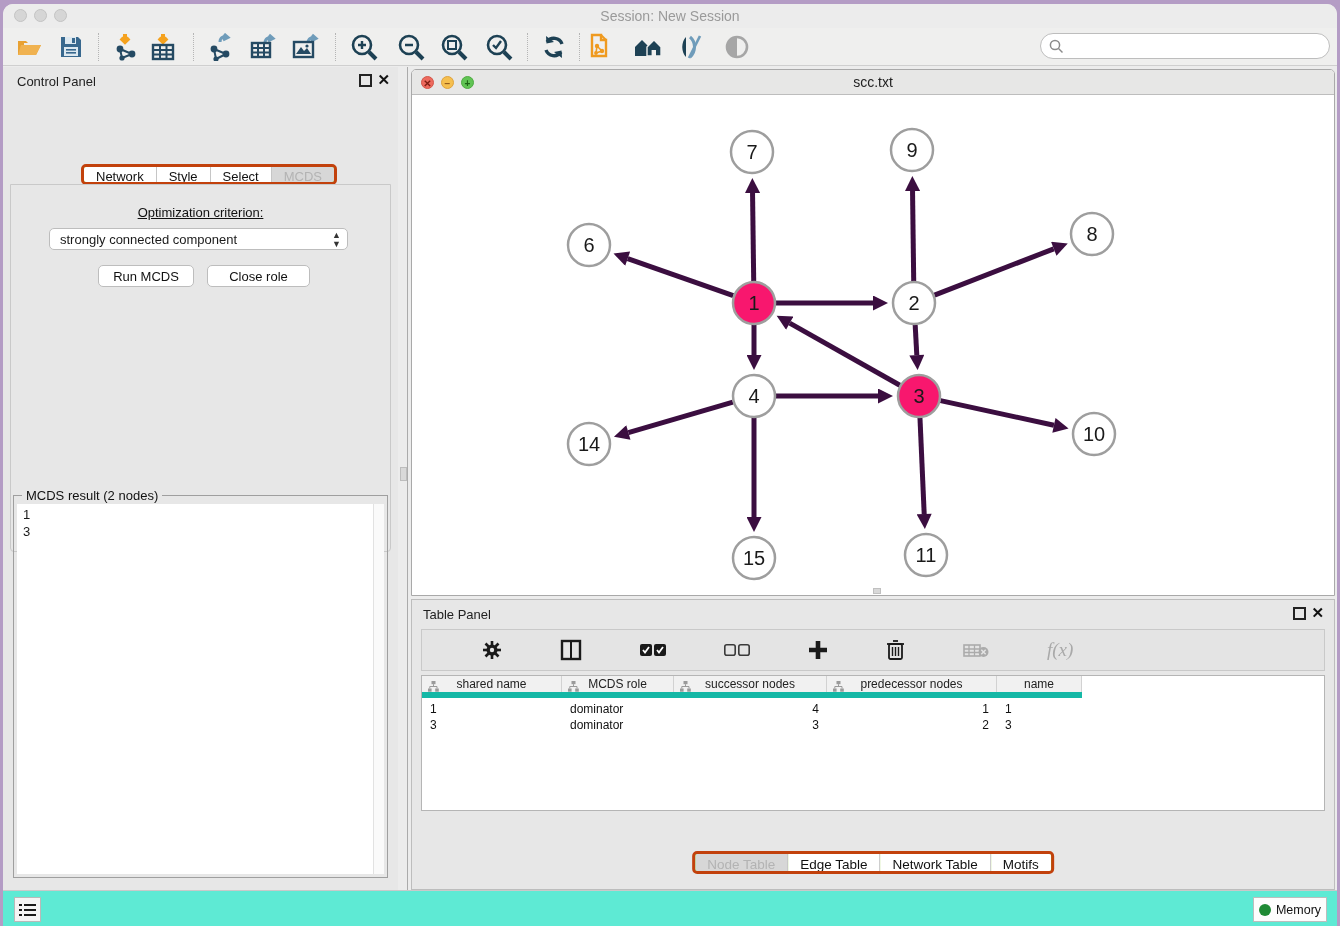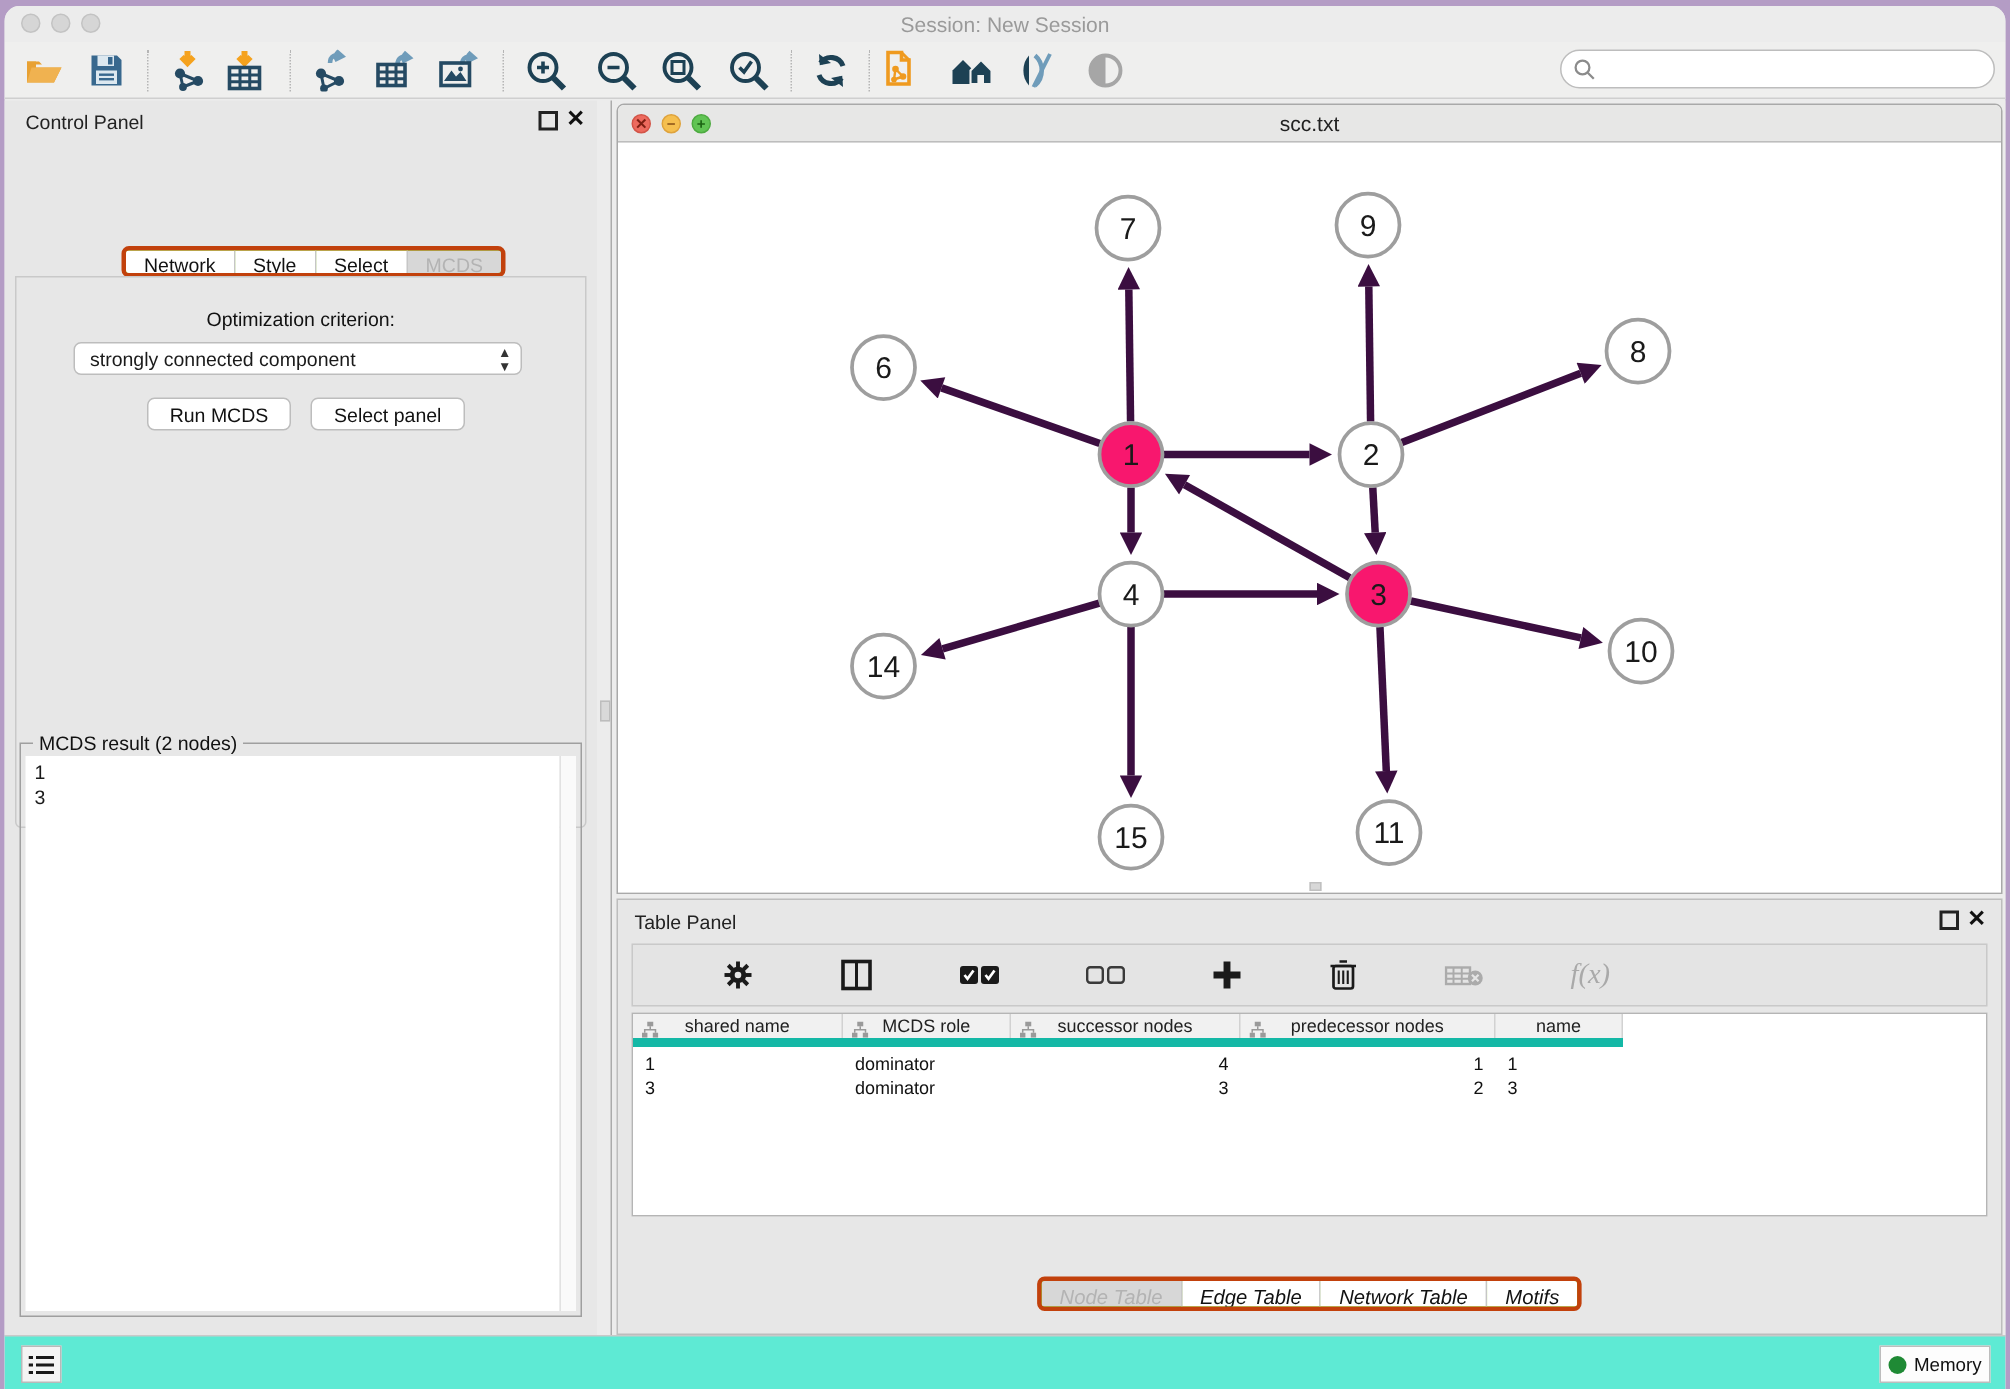--- a/index.html
+++ b/index.html
@@ -43,21 +43,21 @@
   .seg-tabs { position:absolute; display:flex; border:3px solid #c2410c; border-radius:5px;
               overflow:hidden; background:#84cc16; height:21px; }
   .seg-tab { padding:2px 12px 0 12px; font-size:13px; color:#111; background:#fff;
              border-right:1px solid #c6c6c6; white-space:nowrap; }
   .seg-tab:last-child { border-right:none; }
   .seg-tab.selected { background:#d7d7d7; color:#b3b3b3; }
   .cp-tabs { left:78px; top:97px; }
 
   .cp-inner { position:absolute; left:7px; top:117px; right:7px; height:368px;
               border:1px solid #c9c9c9; border-radius:0 0 4px 4px; background:#e7e7e7; }
-  .opt-label { position:absolute; left:0; right:0; top:20px; text-align:center; font-size:13px; color:#111; }
+  .opt-label { position:absolute; left:0; right:0; top:20px; text-align:center; font-size:13px; color:#111;text-decoration:underline; }
   .dropdown { position:absolute; left:38px; right:42px; top:43px; height:22px; background:#fff;
               border:1px solid #bdbdbd; border-radius:5px; display:flex; align-items:center; padding-left:10px; }
   .dd-arrows { position:absolute; right:6px; top:2px; font-size:9px; color:#333; line-height:9px; text-align:center; }
   .mac-btn { position:absolute; height:22px; background:#fff; border:1px solid #bdbdbd; border-radius:5px;
              font-size:13px; color:#111; display:flex; align-items:center; justify-content:center; cursor:default;
              font-family:"Liberation Sans", sans-serif; }
 
   .result-box { position:absolute; left:10px; right:10px; top:428px; bottom:12px;
                 border:1px solid #9f9f9f; }
   .result-legend { position:absolute; left:8px; top:-8px; background:#e7e7e7; padding:0 4px;
@@ -98,21 +98,21 @@
                 background:#f1f1f1; border-bottom:6px solid #14b8a6; }
   .dt-hcell { display:flex; align-items:center; justify-content:center; gap:5px;
               border-right:1px solid #d2d2d2; font-size:12px; color:#222; position:relative; }
   .dt-hcell .tree-ico { position:absolute; left:6px; top:5px; }
   .dt-row { position:absolute; left:0; height:17px; display:flex; font-size:12px; color:#111; }
   .dt-cell { padding:1px 8px 0 8px; }
   .al { text-align:left; } .ar { text-align:right; }
 
   .tp-tabs-strip { position:absolute; left:0; right:0; bottom:8px; height:40px; }
   .tp-tabs { left:50%; transform:translateX(-50%); top:10px; height:23px; }
-  .tp-tabs .seg-tab { padding-top:3px; font-size:13.5px;font-style:italic; }
+  .tp-tabs .seg-tab { padding-top:3px; font-size:13.5px; }
 
   
   .statusbar { position:absolute; left:0; bottom:0; right:0; height:36px; background:#5eead4;
                border-top:1px solid #c9c9c9; }
   .list-btn { position:absolute; left:11px; top:6px; width:27px; height:25px; background:#f4f4f4;
               border:1px solid #b9b9b9; display:flex; align-items:center; justify-content:center; }
   .memory-btn { position:absolute; right:10px; top:6px; width:74px; height:25px; background:#fdfdfd;
                 border:1px solid #bdbdbd; display:flex; align-items:center; justify-content:center; gap:5px;
                 font-size:12.5px; color:#111; }
   .mem-dot { width:12px; height:12px; border-radius:50%; background:#1f8a35; }
@@ -284,21 +284,21 @@
       <div class="seg-tab selected">MCDS</div>
     </div>
 
     <div class="cp-inner">
       <div class="opt-label">Optimization criterion:</div>
       <div class="dropdown">
         <span>strongly connected component</span>
         <span class="dd-arrows">▲<br>▼</span>
       </div>
       <button class="mac-btn" style="left:87px; top:80px; width:96px;">Run MCDS</button>
-      <button class="mac-btn" style="left:196px; top:80px; width:103px;">Select panel</button>
+      <button class="mac-btn" style="left:196px; top:80px; width:103px;">Close role</button>
     </div>
 
     <div class="result-box">
       <span class="result-legend">MCDS result (2 nodes)</span>
       <div class="result-text">1
 3</div>
       <div class="result-scroll"></div>
     </div>
   </div>
 

